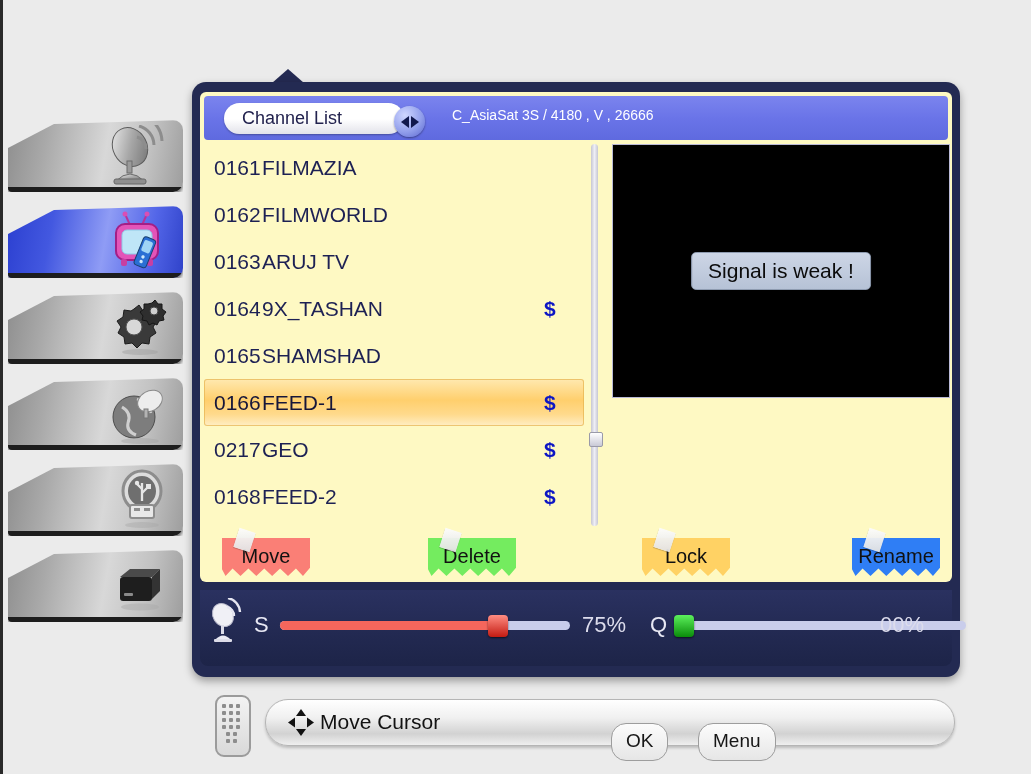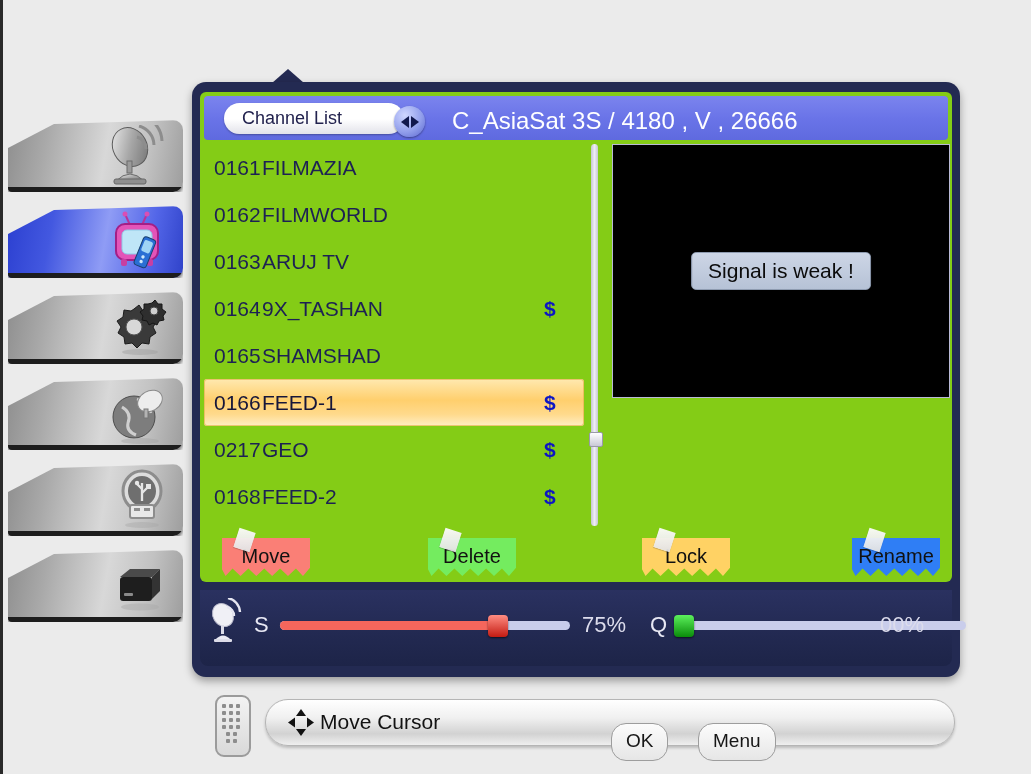--- a/index.html
+++ b/index.html
@@ -47,21 +47,21 @@
 
   
   .panel{
     position:absolute;left:192px;top:82px;width:768px;height:595px;
     background:#232a52;border-radius:14px;
     box-shadow:0 4px 8px rgba(0,0,0,.35);
     padding:0;box-sizing:border-box;
   }
   .panel-inner{
     position:absolute;left:8px;top:10px;width:752px;height:490px;
-    background:#84cc16;border-radius:6px;overflow:hidden;
+    background:#fef9c3;border-radius:6px;overflow:hidden;
   }
   
   .hdr{
     position:absolute;left:4px;top:4px;width:744px;height:44px;
     background:linear-gradient(180deg,#7b84ee 0%,#6a74e8 50%,#5f6adf 100%);
     border-radius:4px;
   }
   .chan-pill{
     position:absolute;left:20px;top:7px;width:180px;height:31px;
     background:linear-gradient(180deg,#ffffff 0%,#ffffff 52%,#e2e2ea 100%);
@@ -73,21 +73,21 @@
   .arrow-btn{
     position:absolute;left:170px;top:3px;width:31px;height:31px;border-radius:50%;
     background:radial-gradient(circle at 35% 30%,#cfd6ff 0%,#93a0ec 55%,#5b67cf 100%);
     box-shadow:0 1px 2px rgba(0,0,0,.4);
     display:flex;align-items:center;justify-content:center;gap:2px;
   }
   .arrow-btn i{display:block;width:0;height:0;}
   .arrow-btn .lft{border-top:6px solid transparent;border-bottom:6px solid transparent;border-right:8px solid #11184d;}
   .arrow-btn .rgt{border-top:6px solid transparent;border-bottom:6px solid transparent;border-left:8px solid #11184d;}
   .hdr-info{
-    position:absolute;left:248px;top:11px;font-size:24px;color:#fefeff;white-space:nowrap;
+    position:absolute;left:248px;top:11px;font-size:14px;color:#fefeff;white-space:nowrap;
   }
 
   
   .list{position:absolute;left:4px;top:52px;width:380px;height:385px;}
   .row{
     position:relative;height:47px;line-height:47px;
     font-size:21px;color:#1d2154;white-space:nowrap;
   }
   .row .num{position:absolute;left:10px;}
   .row .nm{position:absolute;left:58px;}

